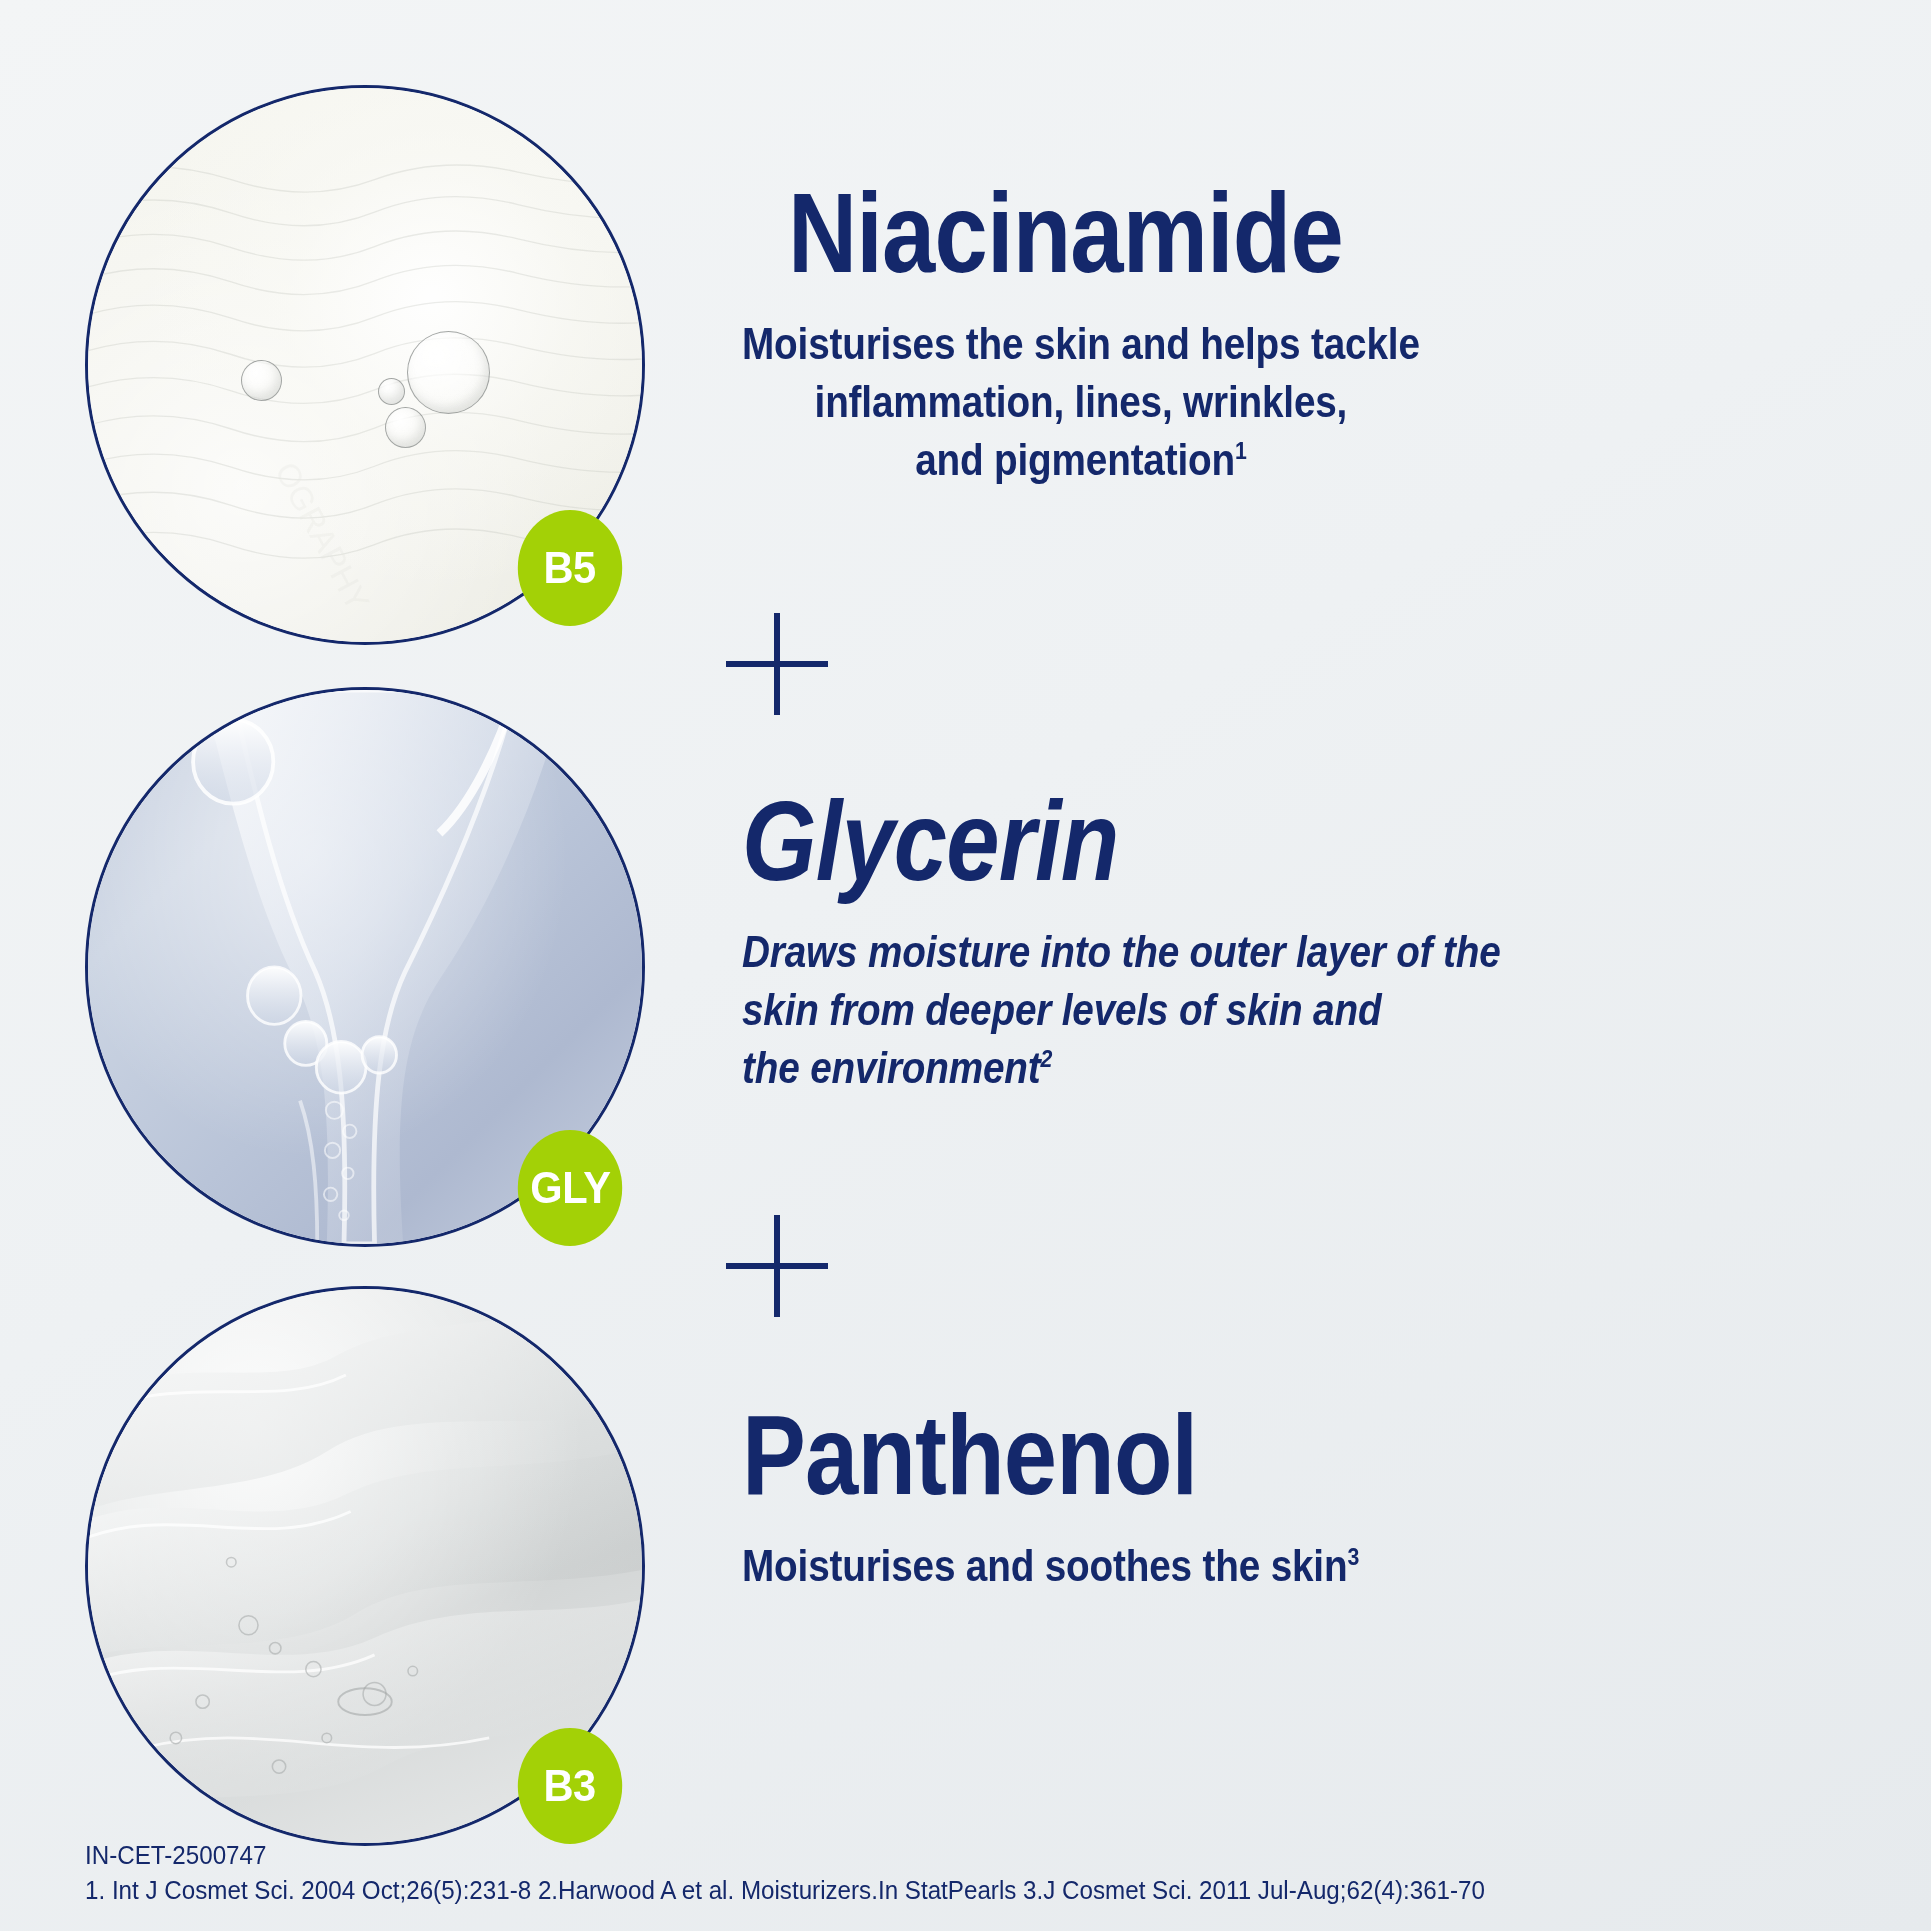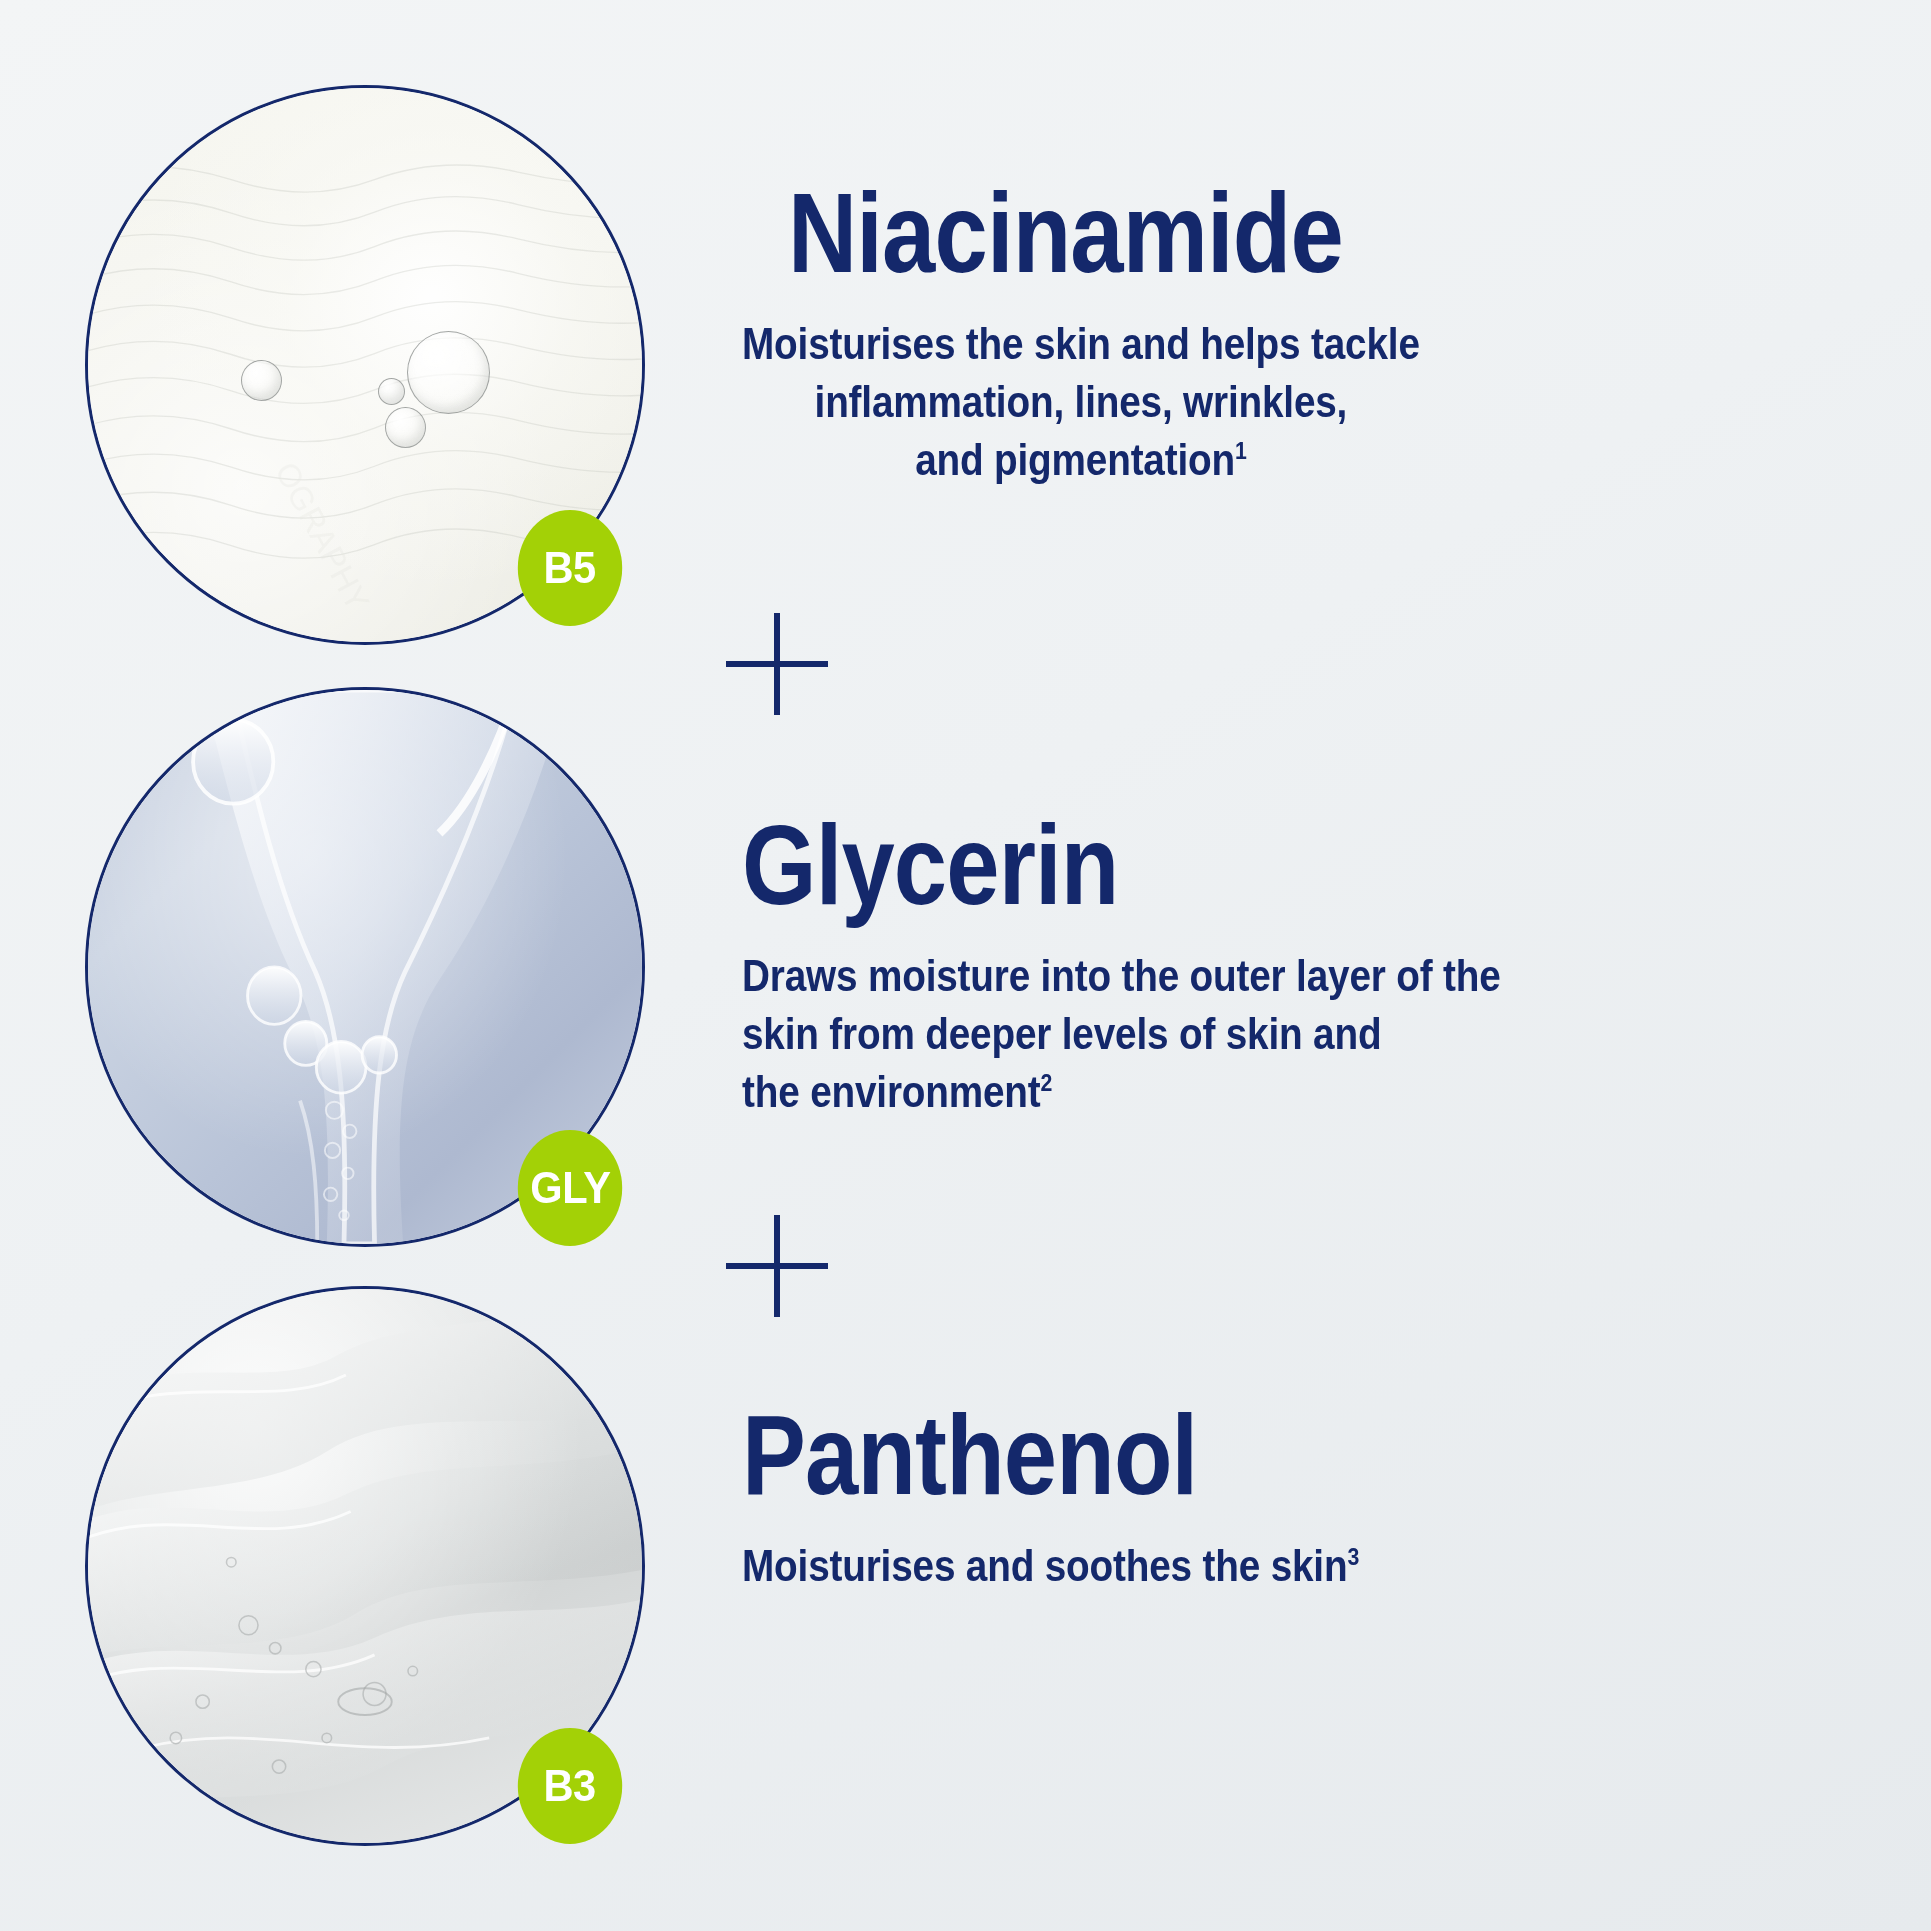--- a/index.html
+++ b/index.html
@@ -211,21 +211,21 @@
             <circle cx="268" cy="550" r="5"></circle>
         </g>
       </svg>
     </div>
   </div>
 
   <div class="badge" style="left:512px;top:1130px;background:#a3d106;">
     <span>GLY</span>
   </div>
 
-  <div class="block" style="left:742px;top:808px;">
+  <div class="block" style="left:742px;top:784px;font-style:italic;">
     <h2 class="ing-title">Glycerin</h2>
     <p class="ing-desc" style="margin-top:25px;">
       <span>Draws moisture into the outer layer of the</span><br>
       <span>skin from deeper levels of skin and</span><br>
       <span>the environment</span><sup>2</sup>
     </p>
   </div>
 
   <div class="plus" style="left:726px;top:1215px;">
     <div class="h"></div>
@@ -276,15 +276,19 @@
     <span>B3</span>
   </div>
 
   <div class="block" style="left:742px;top:1398px;">
     <h2 class="ing-title">Panthenol</h2>
     <p class="ing-desc" style="margin-top:25px;">
       <span>Moisturises and soothes the skin</span><sup>3</sup>
     </p>
   </div>
 
+  <div class="footer">
+    <div class="foot-code">IN-CET-2500747</div>
+    <div class="foot-refs">1. Int J Cosmet Sci. 2004 Oct;26(5):231-8   2.Harwood A et al. Moisturizers.In StatPearls   3.J Cosmet Sci. 2011 Jul-Aug;62(4):361-70</div>
+  </div>
 
 </div>
 
 
 </body></html>

